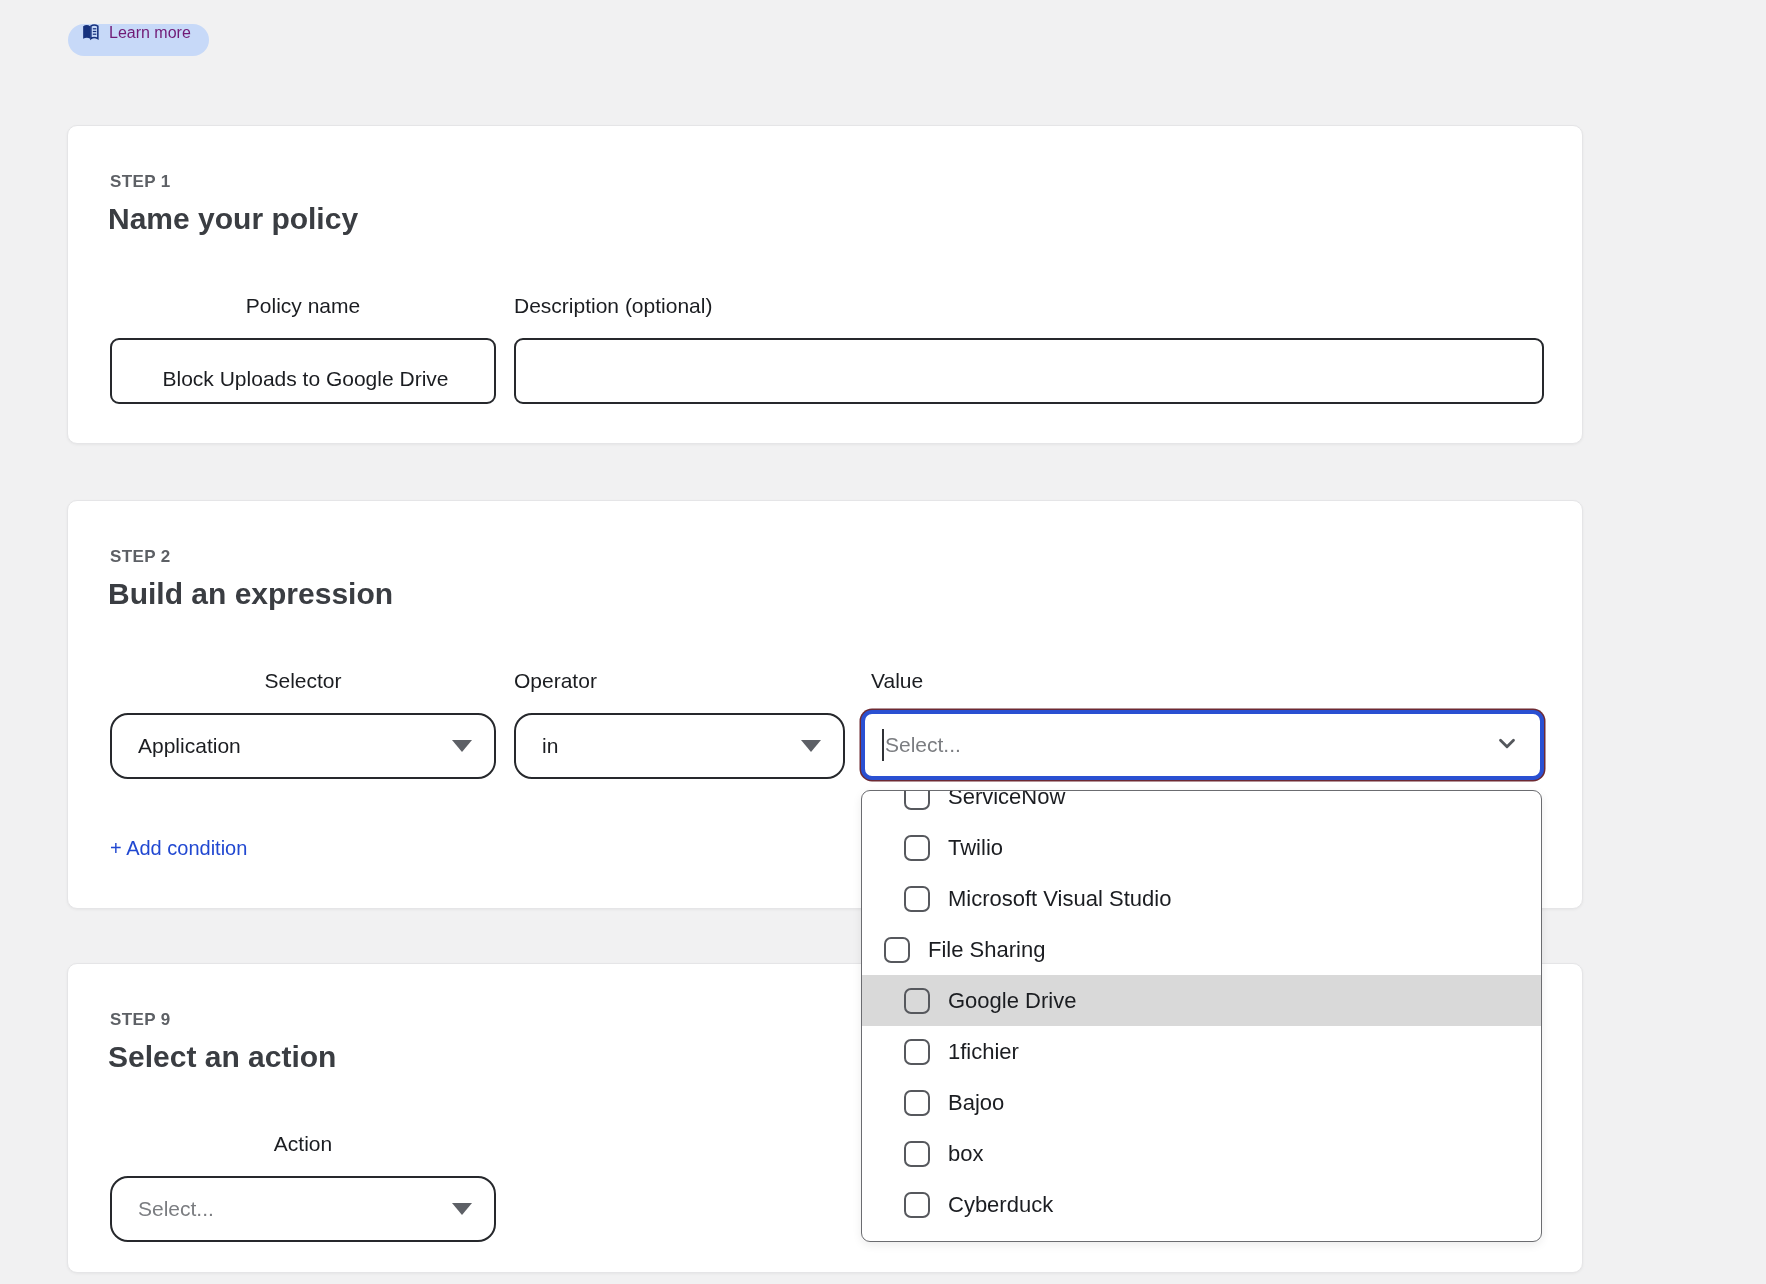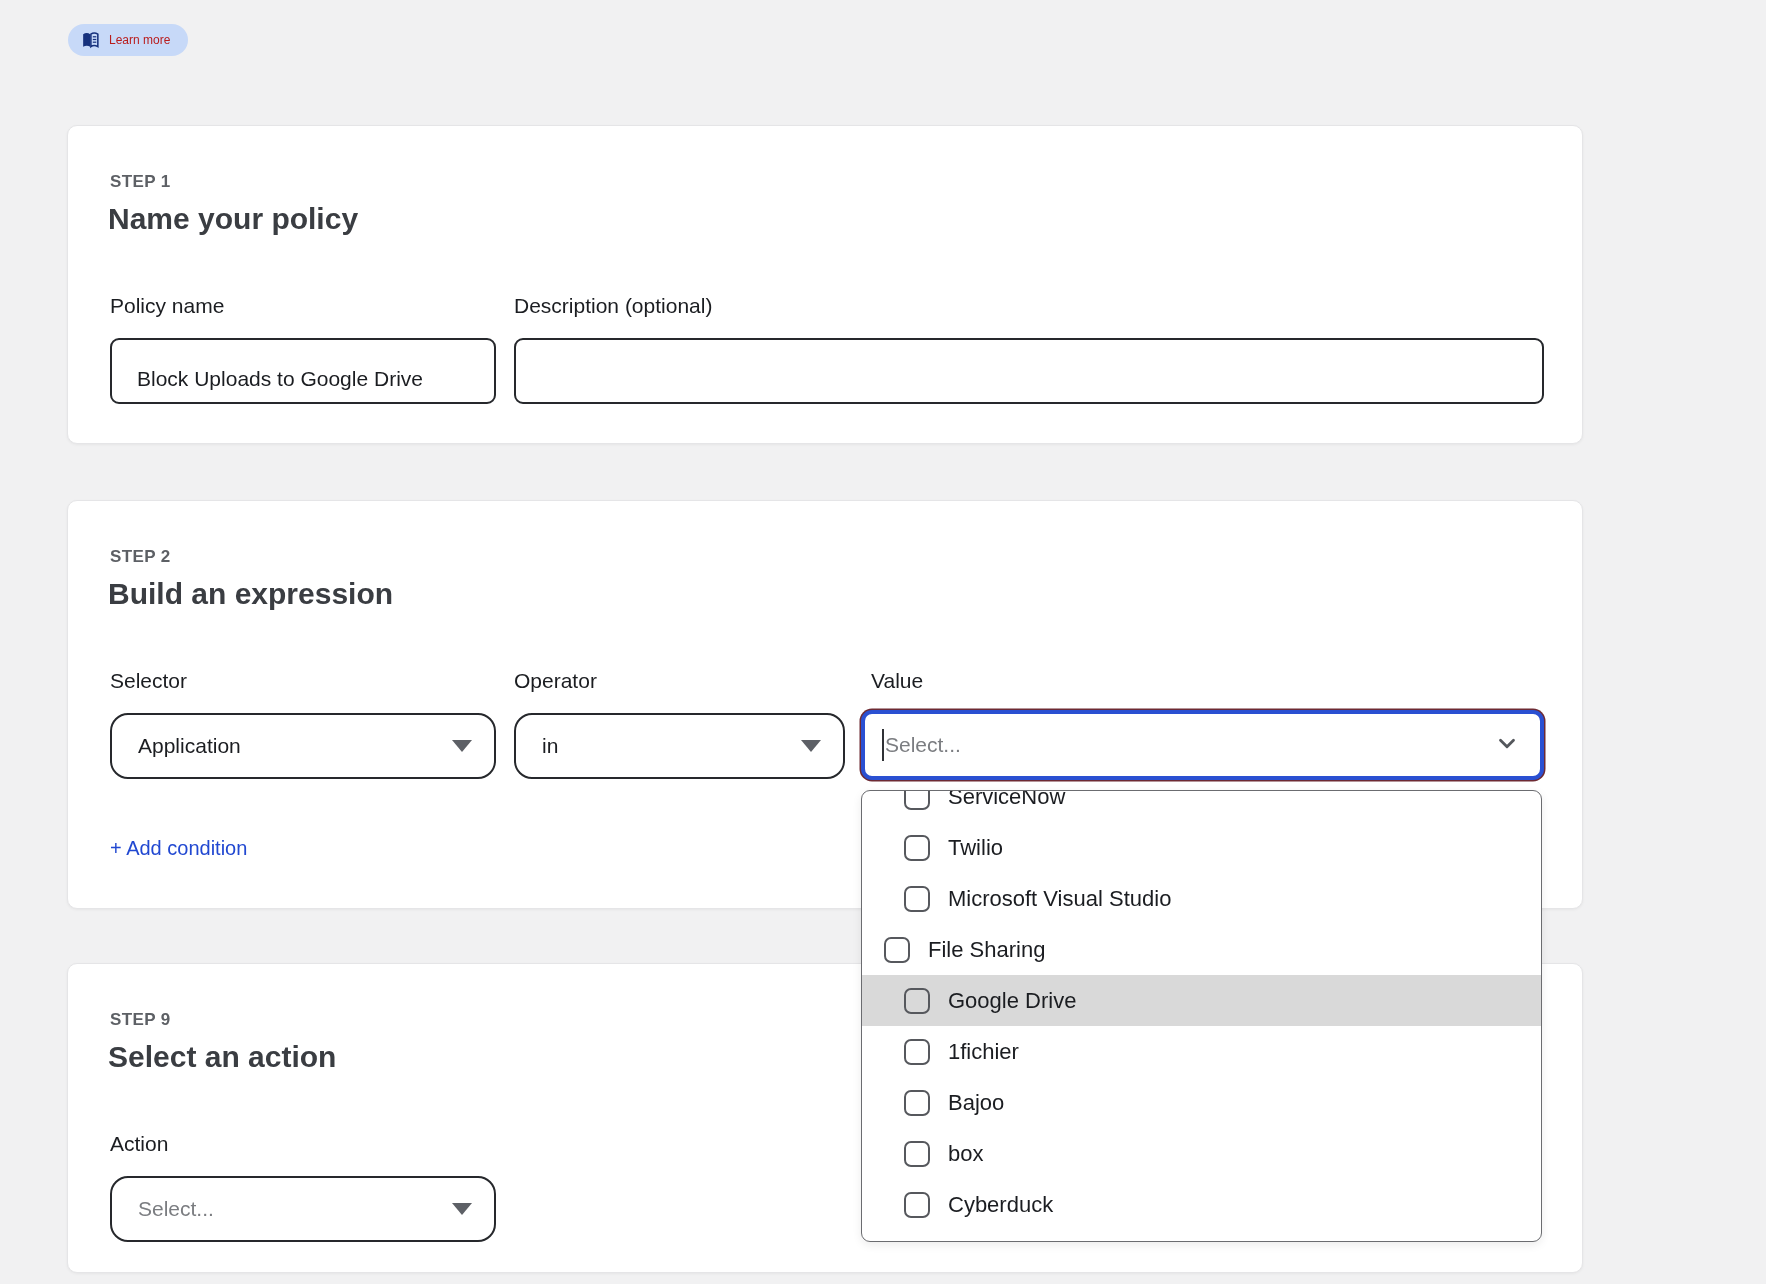--- a/index.html
+++ b/index.html
@@ -12,26 +12,26 @@
     background: #f1f1f2;
     font-family: "Liberation Sans", "DejaVu Sans", sans-serif;
     color: #1b1d21;
   }
 
   
   .pill {
     position: absolute;
     left: 68px; top: 24px;
     height: 32px;
-    display: flex; align-items: center; gap: 9px;
+    display: flex; gap: 9px;
     padding: 0 18px 0 13px;
     background: #c7d9f8;
     border: none; border-radius: 16px;
     font-family: inherit;
-    font-size: 12px; font-weight: 500; color: #b91c1c;
+    font-size: 16px; font-weight: 500; color: #701a75;
     cursor: pointer;
   }
   .pill svg { display: block; }
 
   
   .card {
     position: absolute;
     left: 67px; width: 1516px;
     background: #ffffff;
     border: 1px solid #e5e5e7;
@@ -76,21 +76,21 @@
   }
   .select-box .ph { color: #7b7d81; }
   .tri {
     width: 0; height: 0; flex: none;
     border-left: 10px solid transparent;
     border-right: 10px solid transparent;
     border-top: 12px solid #5d6066;
   }
 
   
-  .col1 { left: 42px;  width: 386px; }
+  .col1 { left: 42px;  width: 386px; text-align: center; }
   .col2 { left: 446px; width: 331px; }
   .colD { left: 446px; width: 1030px; }
 
   
   .value-box {
     position: absolute; left: 793px; top: 209px;
     width: 683px; height: 70px;
     background: #fff;
     border: 4px solid #2a50d2;
     border-radius: 11px;

